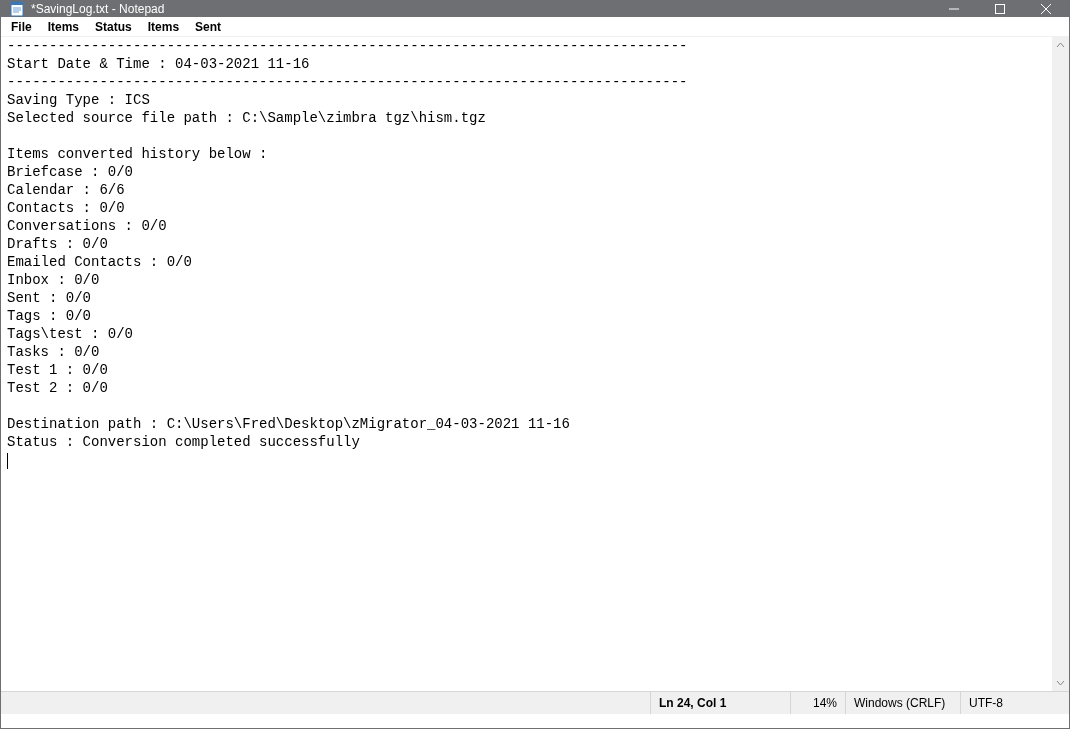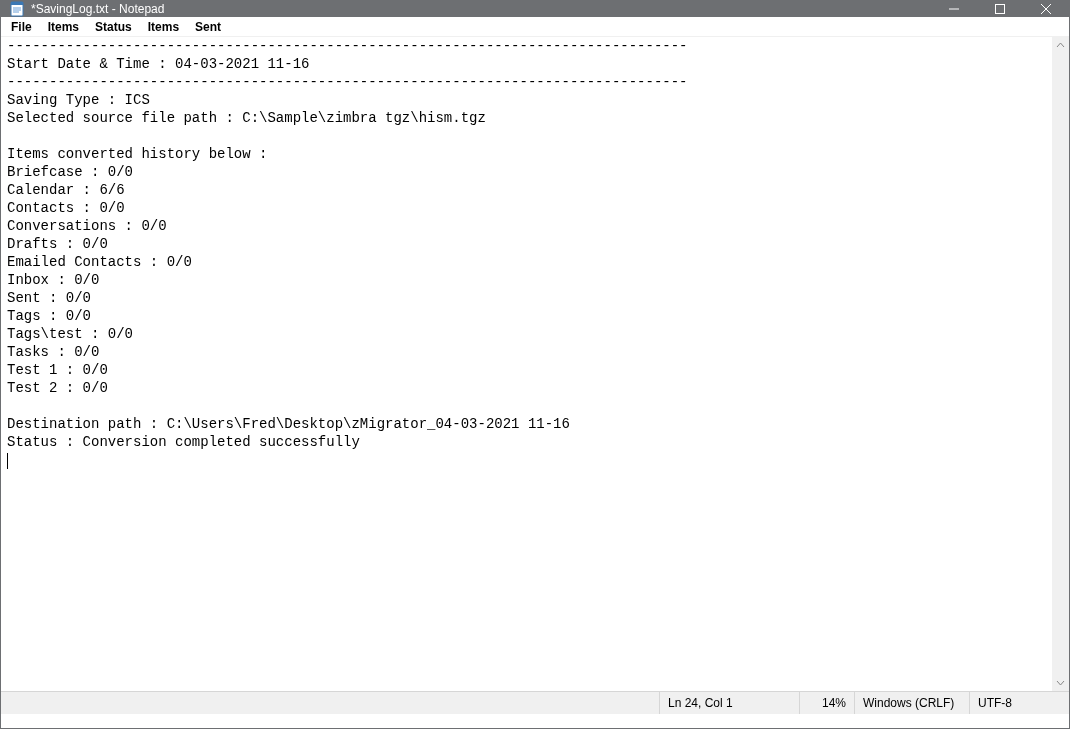--- a/index.html
+++ b/index.html
@@ -104,24 +104,24 @@
     color: #000;
   }
   .status-cell {
     border-left: 1px solid #d6d6d6;
     display: flex;
     align-items: center;
     padding: 0 8px;
     height: 100%;
   }
   .status-cell.first { flex: 1 1 auto; border-left: none; }
-  .status-cell.lncol  { width: 140px; }
+  .status-cell.lncol  { width: 140px; font-weight: bold; }
   .status-cell.zoom   { width: 55px; justify-content: flex-end; }
   .status-cell.lineend{ width: 115px; }
-  .status-cell.enc    { width: 100px; }
+  .status-cell.enc    { width: 109px; }
   .caret {
     display: inline-block;
     width: 1px;
     height: 16px;
     background: #000;
     vertical-align: bottom;
   }
 </style>
 </head>
 <body>

